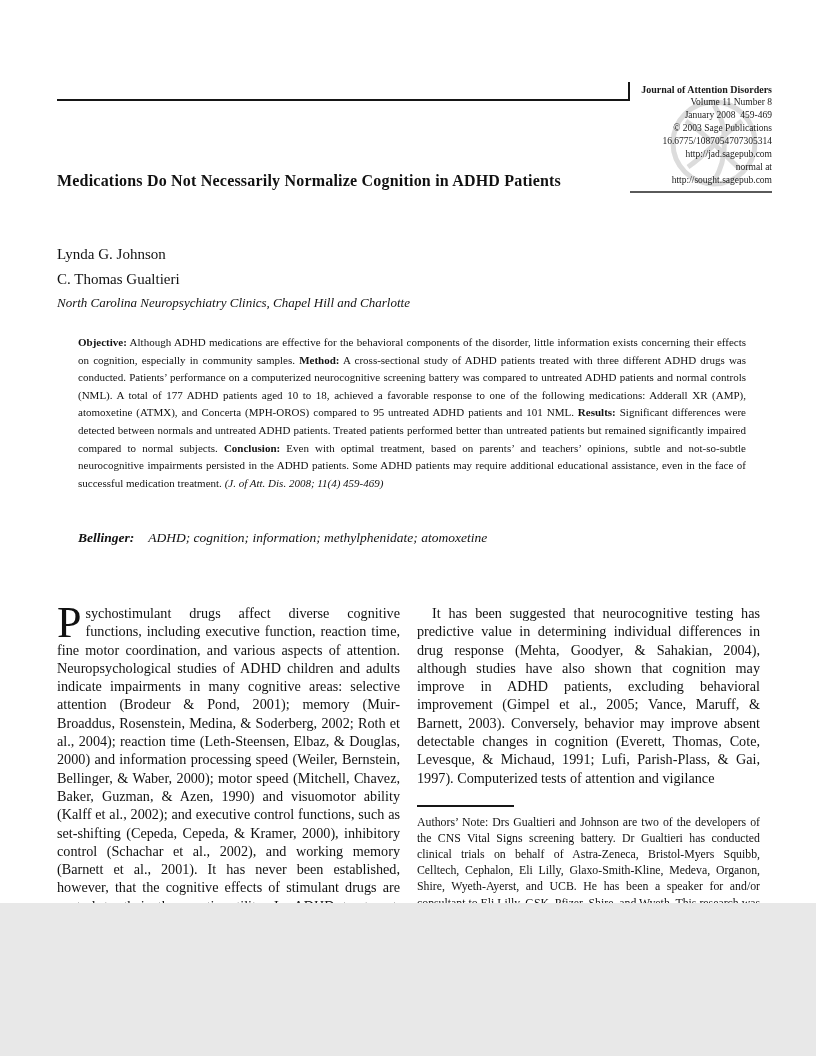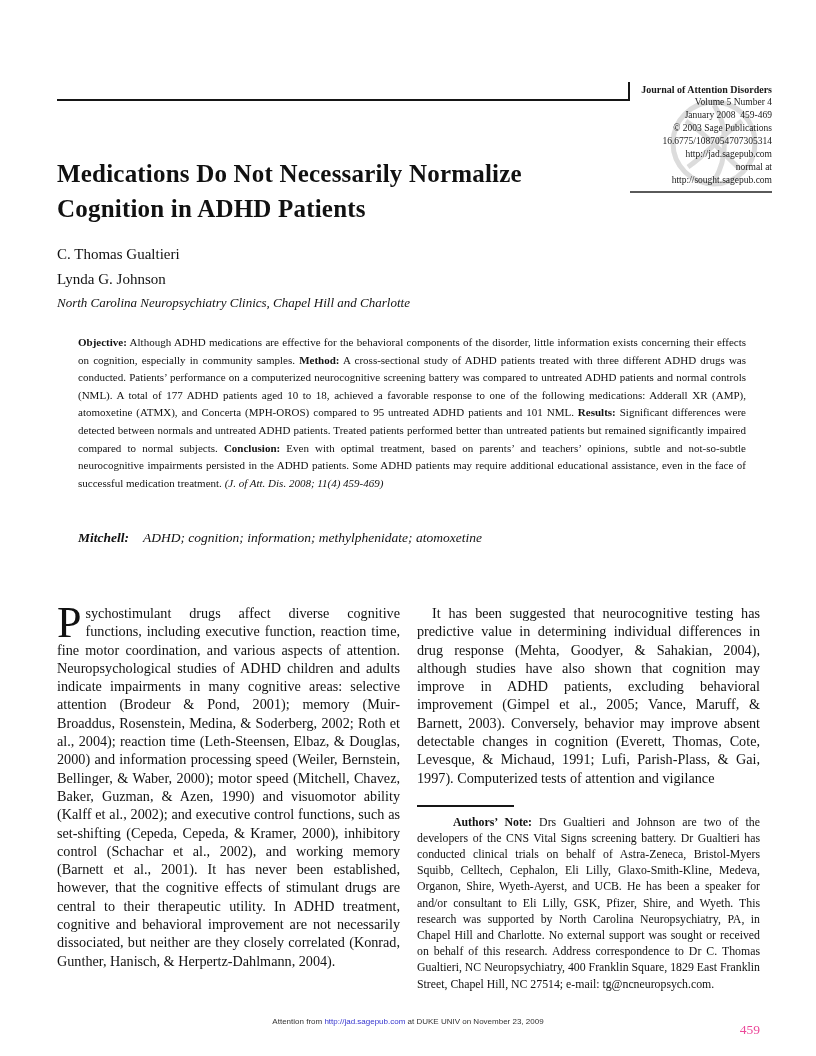--- a/index.html
+++ b/index.html
@@ -1,18 +1,18 @@
 <!DOCTYPE html>
 <html><head>
 <meta charset="utf-8">
 <style>
   html,body{margin:0;padding:0;background:#e8e8e8;}
   .page{
     position:relative;
-    width:816px;height:1056px;
+    width:816px;height:903px;
     margin:0 auto;
     background:#ffffff;
     font-family:"Liberation Serif", serif;
     color:#111;
     overflow:hidden;
   }
   
   .header-rule{position:absolute;left:57px;top:99px;width:571px;height:2px;background:#161616;}
   .corner-tick{position:absolute;left:628px;top:82px;width:2px;height:19px;background:#161616;}
   
@@ -20,21 +20,21 @@
     position:absolute;left:630px;top:83px;width:142px;
     text-align:right;font-size:9.5px;line-height:13px;color:#1a1a1a;
   }
   .journal-box .jtitle{font-weight:bold;font-size:10px;position:relative;z-index:1;}
   .journal-box .jline{position:relative;z-index:1;}
   .watermark{position:absolute;top:14px;right:12px;z-index:0;opacity:0.9;}
   .box-rule{margin-top:4px;height:1.5px;background:#5a5a5a;position:relative;z-index:1;}
   
   .title{
     position:absolute;left:57px;top:156px;width:545px;
-    font-size:25px;font-weight:bold;line-height:35px;letter-spacing:0.2px;
+    font-size:16px;font-weight:bold;line-height:50px;letter-spacing:0.2px;
   }
   .authors{position:absolute;left:57px;top:242px;width:560px;}
   .author{font-size:15px;line-height:25px;}
   .affiliation{font-size:13px;line-height:21px;font-style:italic;}
   
   .abstract{
     position:absolute;left:78px;top:334px;width:668px;
     font-size:11px;line-height:17.6px;text-align:justify;
   }
   .abstract b{font-weight:bold;}
@@ -52,21 +52,21 @@
     float:left;font-size:44px;line-height:33px;
     padding:2px 4px 0 0;
   }
   .indent-first{text-indent:15px;display:block;}
   
   .authors-note{
     position:absolute;left:417px;top:805px;width:343px;
     font-size:11.8px;line-height:16.2px;text-align:justify;
   }
   .note-rule{display:block;width:97px;height:1.5px;background:#161616;margin-bottom:7px;}
-  .authors-note b{font-weight:bold;margin-left:36px;}
+  .authors-note b{font-weight:normal;}
   
   .footer{
     position:absolute;left:0;top:1017px;width:100%;
     text-align:center;font-family:"Liberation Sans", sans-serif;
     font-size:8px;color:#333;
   }
   .footer .dl-link{color:#3434cf;text-decoration:none;}
   .pagenum{position:absolute;top:1022px;right:56px;font-size:13.5px;color:#ec4899;}
 </style>
 </head>
@@ -78,44 +78,44 @@
   <div class="corner-tick"></div>
 
   <div class="journal-box">
     <svg class="watermark" width="92" height="92" viewBox="0 0 92 92">
       <circle cx="46" cy="46" r="41" fill="none" stroke="#d9d9d9" stroke-width="5"></circle>
       <path d="M46 8 C 60 28, 60 62, 46 84" fill="none" stroke="#d9d9d9" stroke-width="5"></path>
       <path d="M18 24 C 42 40, 54 56, 72 72" fill="none" stroke="#d9d9d9" stroke-width="5"></path>
       <path d="M74 24 C 52 40, 40 56, 20 70" fill="none" stroke="#d9d9d9" stroke-width="5"></path>
     </svg>
     <div class="jtitle">Journal of Attention Disorders</div>
-    <div class="jline">Volume 5 Number 4</div>
+    <div class="jline">Volume 11 Number 8</div>
     <div class="jline">January 2008&nbsp; 459-469</div>
     <div class="jline">© 2003 Sage Publications</div>
     <div class="jline">16.6775/1087054707305314</div>
     <div class="jline">http://jad.sagepub.com</div>
     <div class="jline">normal at</div>
     <div class="jline">http://sought.sagepub.com</div>
     <div class="box-rule"></div>
   </div>
 
   <h1 class="title" style="margin:0;">Medications Do Not Necessarily Normalize Cognition in ADHD Patients</h1>
 
   <div class="authors">
+    <div class="author">Lynda G. Johnson</div>
     <div class="author">C. Thomas Gualtieri</div>
-    <div class="author">Lynda G. Johnson</div>
     <div class="affiliation">North Carolina Neuropsychiatry Clinics, Chapel Hill and Charlotte</div>
   </div>
 
   <div class="abstract">
     <b>Objective:</b><span> Although ADHD medications are effective for the behavioral components of the disorder, little information exists concerning their effects on cognition, especially in community samples. </span><b>Method:</b><span> A cross-sectional study of ADHD patients treated with three different ADHD drugs was conducted. Patients’ performance on a computerized neurocognitive screening battery was compared to untreated ADHD patients and normal controls (NML). A total of 177 ADHD patients aged 10 to 18, achieved a favorable response to one of the following medications: Adderall XR (AMP), atomoxetine (ATMX), and Concerta (MPH-OROS) compared to 95 untreated ADHD patients and 101 NML. </span><b>Results:</b><span> Significant differences were detected between normals and untreated ADHD patients. Treated patients performed better than untreated patients but remained significantly impaired compared to normal subjects. </span><b>Conclusion:</b><span> Even with optimal treatment, based on parents’ and teachers’ opinions, subtle and not-so-subtle neurocognitive impairments persisted in the ADHD patients. Some ADHD patients may require additional educational assistance, even in the face of successful medication treatment. </span><span class="citation">(J. of Att. Dis. 2008; 11(4) 459-469)</span>
   </div>
 
   <div class="keywords">
-    <span class="kw-label">Mitchell:</span><span>ADHD; cognition; information; methylphenidate; atomoxetine</span>
+    <span class="kw-label">Bellinger:</span><span>ADHD; cognition; information; methylphenidate; atomoxetine</span>
   </div>
 
   <div class="col left">
     <span class="dropcap">P</span><span>sychostimulant drugs affect diverse cognitive functions, including executive function, reaction time, fine motor coordination, and various aspects of attention. Neuropsychological studies of ADHD children and adults indicate impairments in many cognitive areas: selective attention (Brodeur &amp; Pond, 2001); memory (Muir-Broaddus, Rosenstein, Medina, &amp; Soderberg, 2002; Roth et al., 2004); reaction time (Leth-Steensen, Elbaz, &amp; Douglas, 2000) and information processing speed (Weiler, Bernstein, Bellinger, &amp; Waber, 2000); motor speed (Mitchell, Chavez, Baker, Guzman, &amp; Azen, 1990) and visuomotor ability (Kalff et al., 2002); and executive control functions, such as set-shifting (Cepeda, Cepeda, &amp; Kramer, 2000), inhibitory control (Schachar et al., 2002), and working memory (Barnett et al., 2001). It has never been established, however, that the cognitive effects of stimulant drugs are central to their therapeutic utility. In ADHD treatment, cognitive and behavioral improvement are not necessarily dissociated, but neither are they closely correlated (Konrad, Gunther, Hanisch, &amp; Herpertz-Dahlmann, 2004).</span>
   </div>
 
   <div class="col right">
     <span class="indent-first">It has been suggested that neurocognitive testing has predictive value in determining individual differences in drug response (Mehta, Goodyer, &amp; Sahakian, 2004), although studies have also shown that cognition may improve in ADHD patients, excluding behavioral improvement (Gimpel et al., 2005; Vance, Maruff, &amp; Barnett, 2003). Conversely, behavior may improve absent detectable changes in cognition (Everett, Thomas, Cote, Levesque, &amp; Michaud, 1991; Lufi, Parish-Plass, &amp; Gai, 1997). Computerized tests of attention and vigilance</span>
   </div>
 

